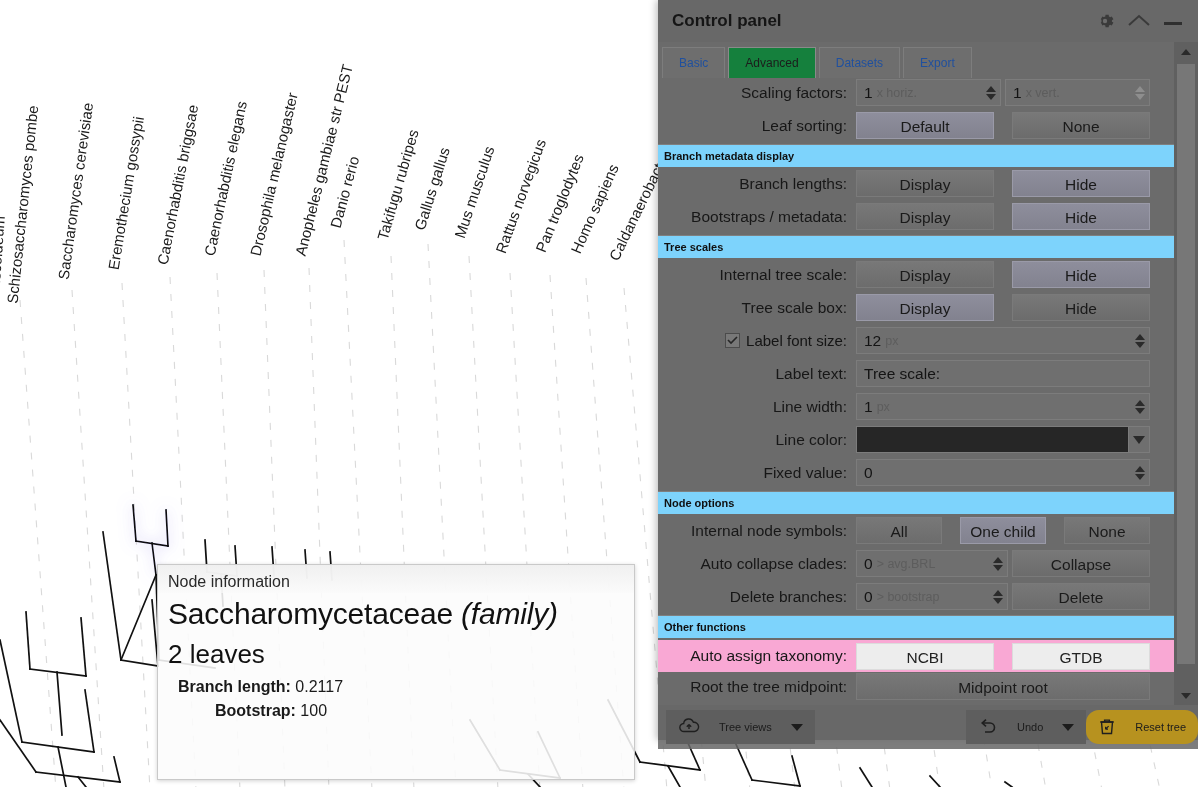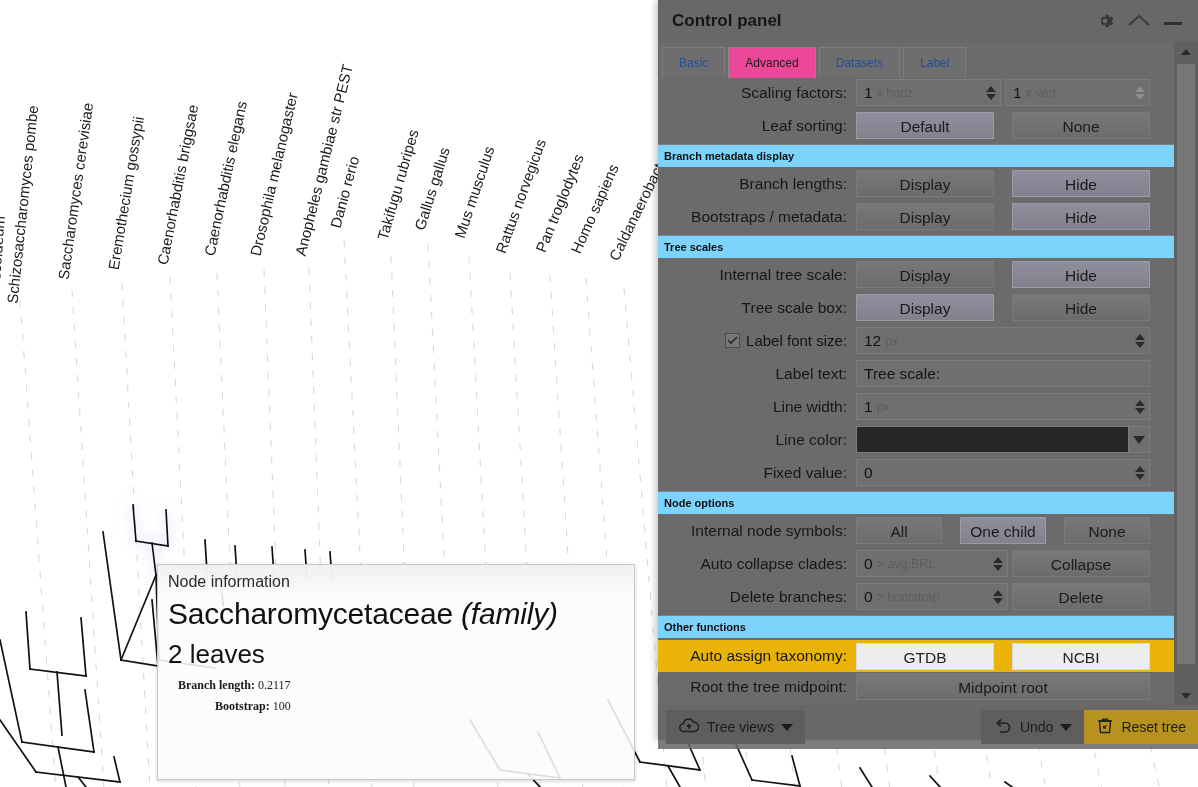--- a/index.html
+++ b/index.html
@@ -36,21 +36,21 @@
   #node-info .ni-head{
     font-size:16px;color:#2a2a2a;padding:8px 10px 2px 10px;
     background:linear-gradient(to bottom,rgba(238,238,238,0.85),rgba(250,250,250,0.7));
   }
   #node-info .ni-title{
     font-size:30px;color:#111;padding:4px 10px 0 10px;font-weight:400;letter-spacing:-0.2px;
   }
   #node-info .ni-title i{font-style:italic;}
   #node-info .ni-leaves{font-size:26px;color:#111;padding:8px 10px 2px 10px;}
   #node-info .ni-row{
-    font-size:12px;color:#1a1a1a;text-align:left;padding:6px 10px 0 10px;font-family:Liberation Serif, serif;
+    font-size:16px;color:#1a1a1a;text-align:left;padding:6px 10px 0 10px;
   }
   #node-info .ni-k{font-weight:bold;}
   #node-info .ni-r1{margin-left:10px;}
   #node-info .ni-r2{margin-left:47px;}
 
   
   #control-panel{
     position:absolute;left:658px;top:0;width:540px;height:740px;
     background:#6b6b6b;
     color:#141414;
@@ -67,29 +67,29 @@
 
   .cp-tabs{
     height:36px;background:#6b6b6b;display:flex;align-items:flex-end;
     padding-left:4px;box-sizing:border-box;position:relative;
   }
   .cp-tab{
     height:30px;line-height:30px;padding:0 16px;font-size:12px;color:#20509e;
     border:1px solid #7d7d7d;border-bottom:none;background:#6e6e6e;
     margin-right:3px;cursor:pointer;white-space:nowrap;
   }
-  .cp-tab.active{color:#1c1c1c;background:#ec4899;border-color:#8a8a8a;}
+  .cp-tab.active{color:#1c1c1c;background:#15803d;border-color:#8a8a8a;}
 
   .cp-body{
     position:absolute;left:0;top:78px;width:516px;height:627px;overflow:hidden;
     background:#6b6b6b;
   }
 
   .cp-row{display:flex;align-items:center;height:29px;margin-bottom:4px;padding-left:4px;box-sizing:border-box;}
-  .cp-row.hoverrow{background:#eab308;margin-bottom:0;height:32px;}
+  .cp-row.hoverrow{background:#f9a8d4;margin-bottom:0;height:32px;}
   .cp-label{
     width:194px;text-align:right;padding-right:9px;font-size:15.5px;color:#171717;
     box-sizing:border-box;white-space:nowrap;
   }
 
   .cp-section{
     font-weight:bold;font-size:11px;color:#101010;
     padding:5px 0 5px 6px;border-top:1px solid #7f7f7f;background:#7dd3fc;
     margin-bottom:2px;
   }
@@ -162,24 +162,24 @@
     background:#777777;cursor:pointer;
   }
 
   
   .cp-bottom{
     position:absolute;left:0;top:705px;width:540px;height:44px;
     background:rgba(104,104,104,0.86);display:flex;align-items:center;
     padding:0 0 0 8px;box-sizing:border-box;
   }
   .btn{
-    height:34px;display:flex;align-items:center;gap:7px;padding:0 12px;
-    font-size:14px;color:#1b1b1b;background:#5e5e5e;cursor:pointer;box-sizing:border-box;
-  }
-  .btn.gold{background:#b7921f;color:#1c1c1c;}
+    height:34px;display:flex;align-items:center;gap:19px;padding:0 12px;
+    font-size:11px;color:#1b1b1b;background:#5e5e5e;cursor:pointer;box-sizing:border-box;
+  }
+  .btn.gold{background:#b7921f;color:#1c1c1c;border-radius:13px;}
   .spacer{flex:1;}
 
   .caret{width:0;height:0;border-left:6px solid transparent;border-right:6px solid transparent;border-top:7px solid #1c1c1c;}
   .tri-up{width:0;height:0;border-left:5px solid transparent;border-right:5px solid transparent;border-bottom:6px solid #2a2a2a;}
   .tri-dn{width:0;height:0;border-left:5px solid transparent;border-right:5px solid transparent;border-top:6px solid #2a2a2a;margin-top:2px;}
   .tri-up.dim{border-bottom-color:#8e8e8e;}
   .tri-dn.dim{border-top-color:#8e8e8e;}
   .tri-dn.big{border-left:6px solid transparent;border-right:6px solid transparent;border-top:8px solid #2a2a2a;margin:0;}
 </style>
 </head>
@@ -334,21 +334,21 @@
       <svg width="24" height="16" viewBox="0 0 24 16">
           <rect x="3" y="9" width="18" height="3" fill="#2f2f2f"></rect>
         </svg>
     </div>
   </div>
 
   <div class="cp-tabs">
     <div class="cp-tab">Basic</div>
     <div class="cp-tab active">Advanced</div>
     <div class="cp-tab">Datasets</div>
-    <div class="cp-tab">Label</div>
+    <div class="cp-tab">Export</div>
   </div>
 
   <div class="cp-body">
 
     <div class="cp-row">
       <div class="cp-label">Scaling factors:</div>
       <div class="fieldpair">
         <div class="field">
           <span class="val">1</span>
           <span class="unit">x horiz.</span>
@@ -520,22 +520,22 @@
         </div>
         <div class="actbtn">Delete</div>
       </div>
     </div>
 
     <div class="cp-section">Other functions</div>
 
     <div class="cp-row hoverrow">
       <div class="cp-label">Auto assign taxonomy:</div>
       <div class="seg">
+        <div class="segbtn light">NCBI</div>
         <div class="segbtn light">GTDB</div>
-        <div class="segbtn light">NCBI</div>
       </div>
     </div>
 
     <div class="cp-row">
       <div class="cp-label">Root the tree midpoint:</div>
       <div class="widebtn">Midpoint root</div>
     </div>
 
   </div>
 

